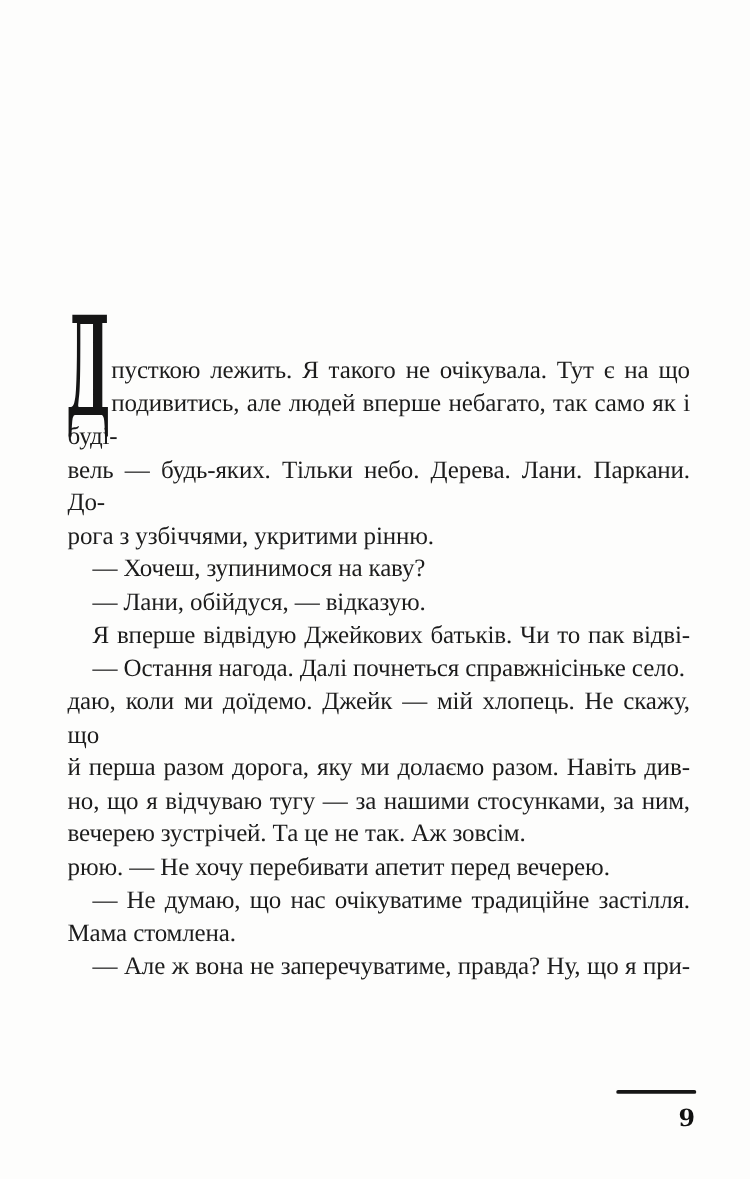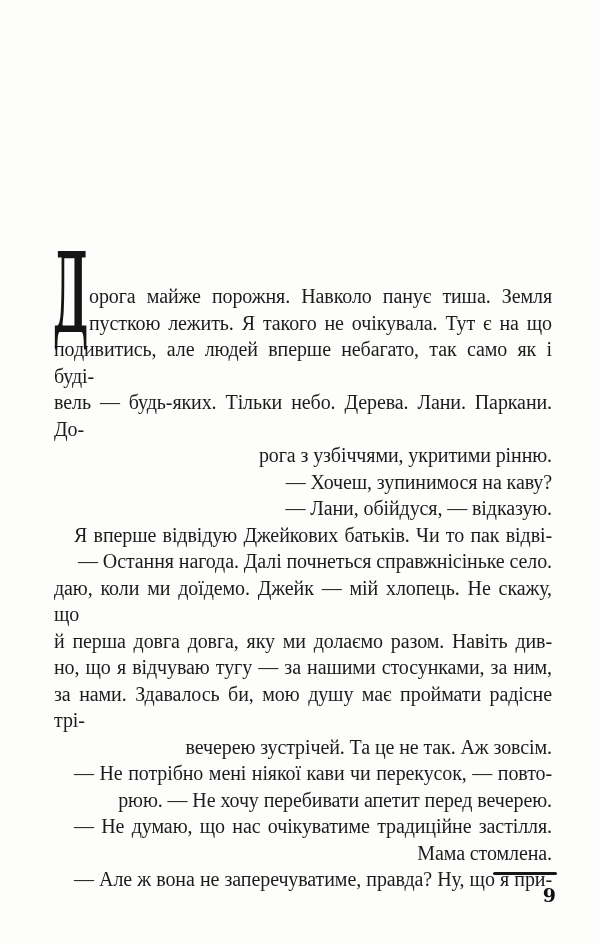--- a/index.html
+++ b/index.html
@@ -15,21 +15,21 @@
     background: #fdfdfc;
   }
   .textblock {
     position: absolute;
     left: 54px; top: 283px; width: 498px;
     color: #1c1c1c;
     font-size: 20px;
     line-height: 26.5px;
     letter-spacing: -0.1px;
   }
-  .line { min-height: 26.5px; text-align: right; }
+  .line { min-height: 26.5px; }
   .j { text-align: justify; text-align-last: justify; }
   .ind { text-indent: 20px; }
   .dropcap-box {
     float: left;
     width: 35px; height: 53px;
     position: relative;
   }
   .dropcap-svg {
     position: absolute;
     left: -1px; top: -31px;
@@ -63,35 +63,32 @@
 <div class="page">
 
   <div class="textblock">
 
     <div class="dropcap-box">
       <svg class="dropcap-svg" width="34" height="96">
         <text x="0" y="80" transform="scale(0.36 1)">Д</text>
       </svg>
     </div>
 
-    <div class="line j">орога майже порожня. Навколо панує тиша. Земля</div>
     <div class="line j">пусткою лежить. Я такого не очікувала. Тут є на що</div>
     <div class="line j">подивитись, але людей вперше небагато, так само як і буді-</div>
     <div class="line j">вель — будь-яких. Тільки небо. Дерева. Лани. Паркани. До-</div>
     <div class="line">рога з узбіччями, укритими рінню.</div>
     <div class="line ind">— Хочеш, зупинимося на каву?</div>
     <div class="line ind">— Лани, обійдуся, — відказую.</div>
     <div class="line ind j">Я вперше відвідую Джейкових батьків. Чи то пак відві-</div>
     <div class="line ind">— Остання нагода. Далі почнеться справжнісіньке село.</div>
     <div class="line j">даю, коли ми доїдемо. Джейк — мій хлопець. Не скажу, що</div>
-    <div class="line j">й перша довга довга, яку ми долаємо разом. Навіть див-</div>
+    <div class="line j">й перша разом дорога, яку ми долаємо разом. Навіть див-</div>
     <div class="line j">но, що я відчуваю тугу — за нашими стосунками, за ним,</div>
-    <div class="line j">за нами. Здавалось би, мою душу має проймати радісне трі-</div>
     <div class="line">вечерею зустрічей. Та це не так. Аж зовсім.</div>
-    <div class="line ind j">— Не потрібно мені ніякої кави чи перекусок, — повто-</div>
     <div class="line">рюю. — Не хочу перебивати апетит перед вечерею.</div>
     <div class="line ind j">— Не думаю, що нас очікуватиме традиційне застілля.</div>
     <div class="line">Мама стомлена.</div>
     <div class="line ind j">— Але ж вона не заперечуватиме, правда? Ну, що я при-</div>
 
   </div>
 
   <div class="footer-rule"></div>
   <div class="pagenum">9</div>
 

